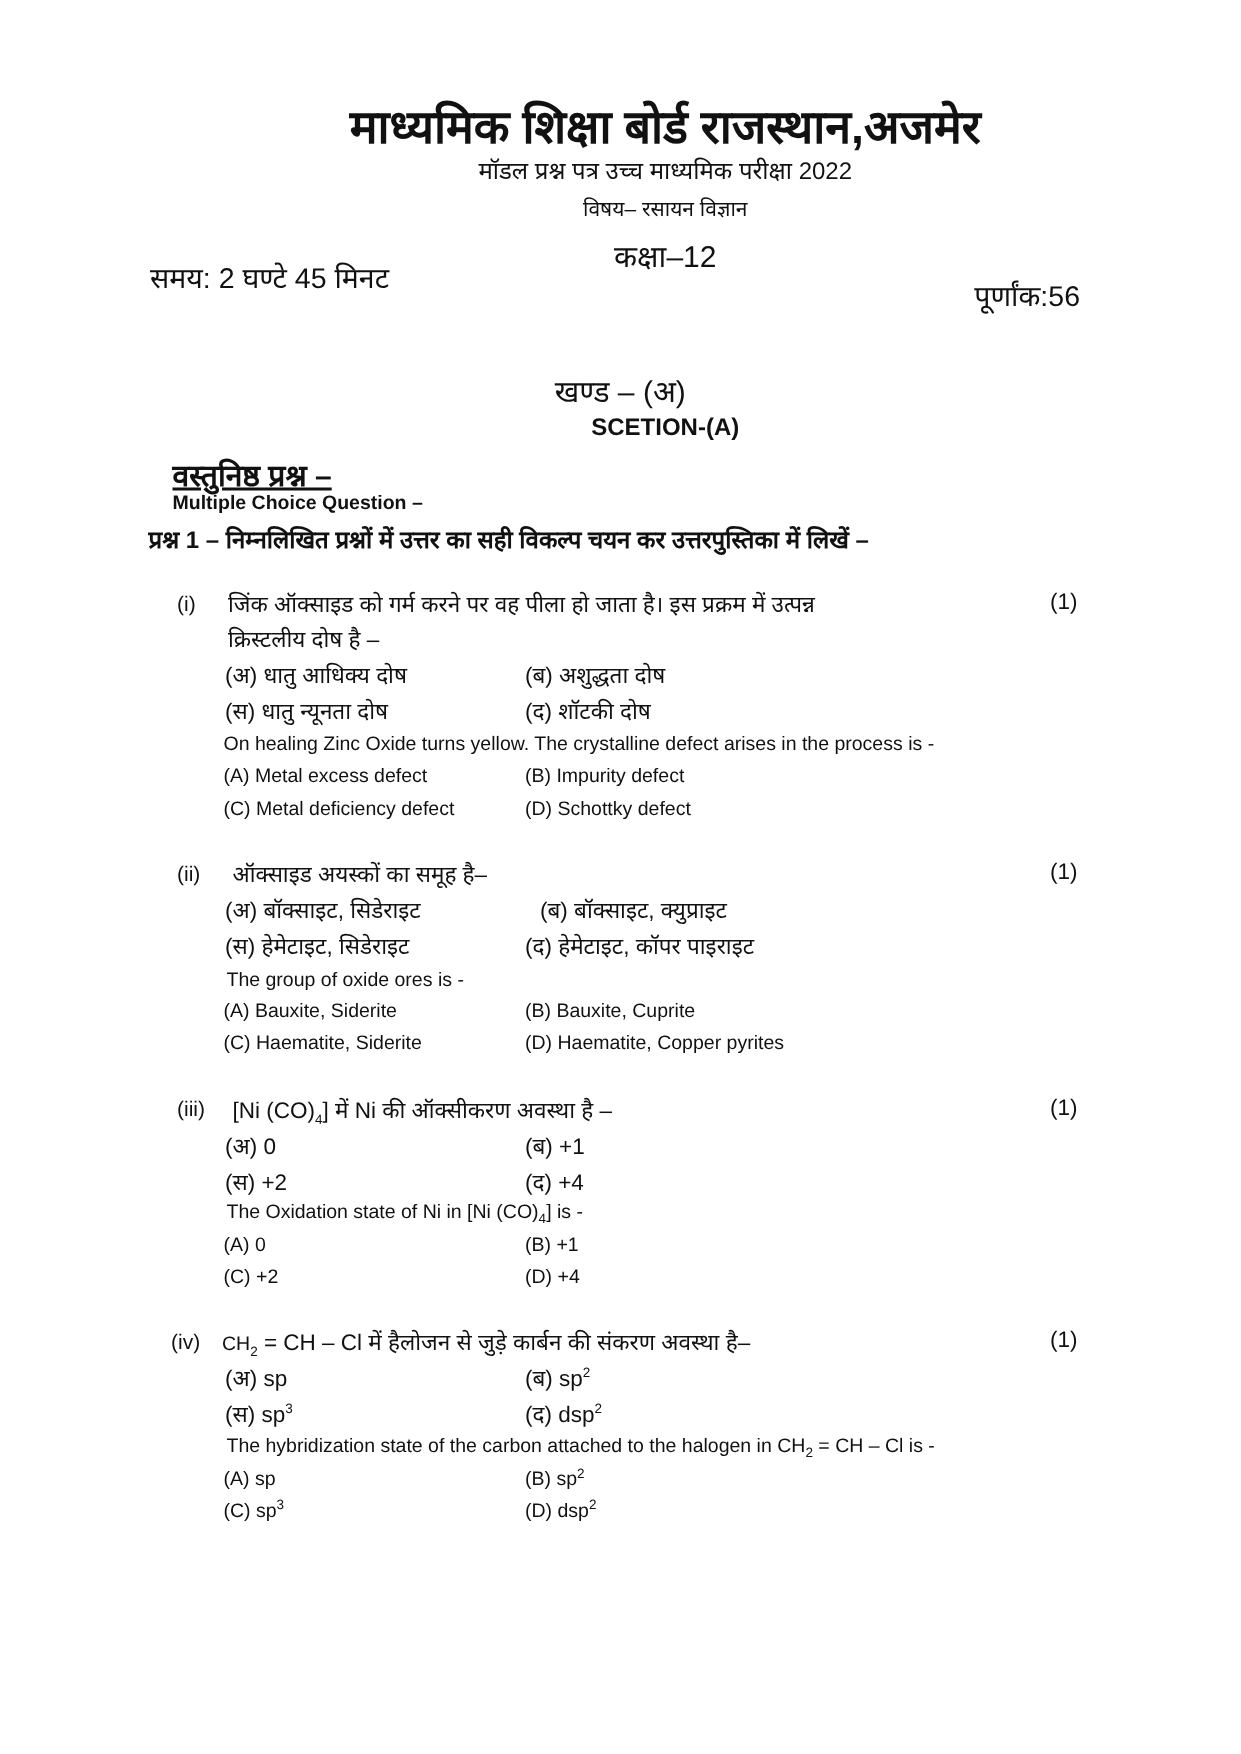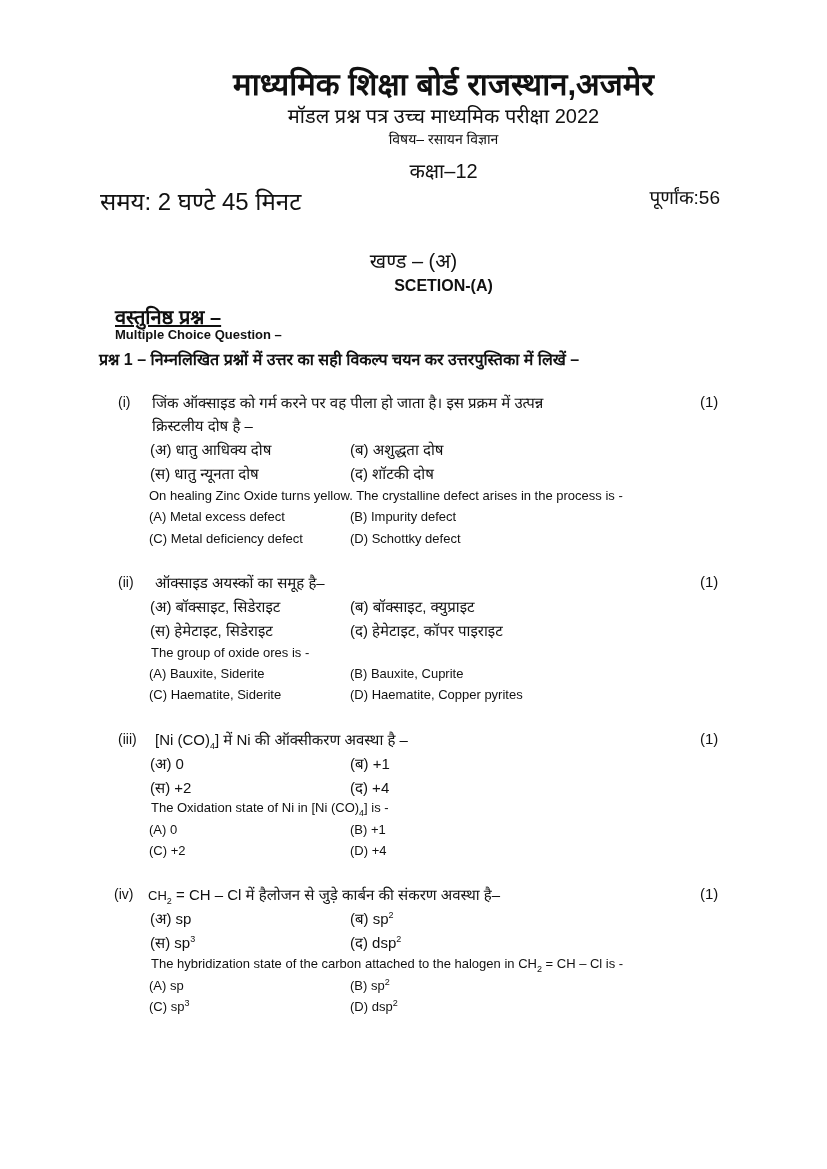--- a/index.html
+++ b/index.html
@@ -1,23 +1,23 @@
 <!DOCTYPE html>
 <html><head>
 <meta charset="utf-8">
 <style>
   html, body { margin: 0; padding: 0; background: #ffffff; }
   body { width: 827px; height: 1169px; position: relative; overflow: hidden; color: #111; font-family: "Liberation Sans", "DejaVu Sans", sans-serif; }
   .abs { position: absolute; white-space: nowrap; }
   .title { left: 0; width: 827px; text-align: center; }
   .t1 { top: 62px; font-size: 31px; font-weight: bold; padding-left: 60px; box-sizing: border-box; }
-  .t2 { top: 102px; font-size: 20px; padding-left: 60px; box-sizing: border-box; }
+  .t2 { top: 102px; font-size: 16px; padding-left: 60px; box-sizing: border-box; }
   .t3 { top: 129px; font-size: 14px; padding-left: 60px; box-sizing: border-box; }
   .t4 { top: 157px; font-size: 20px; padding-left: 60px; box-sizing: border-box; }
-  .time { left: 100px; top: 184px; font-size: 24px; }
+  .time { left: 100px; top: 172px; font-size: 19px; }
   .marks { right: 107px; top: 184px; font-size: 19px; }
   .sec-hi { top: 247px; font-size: 20px; left: 0; width: 827px; text-align: center; box-sizing: border-box; }
   .sec-en { top: 277px; font-size: 16px; font-weight: bold; left: 0; width: 827px; text-align: center; padding-left: 60px; box-sizing: border-box; }
   .obj-hi { left: 115px; top: 303px; font-size: 20px; font-weight: bold; text-decoration: underline; }
   .obj-en { left: 115px; top: 327px; font-size: 13px; font-weight: bold; }
   .q1 { left: 99px; top: 348px; font-size: 16px; font-weight: bold; }
   .qnum { font-size: 14px; }
   .qtext { font-size: 15px; }
   .opt { font-size: 15px; }
   .en { font-size: 13px; }
@@ -54,21 +54,21 @@
   <div class="abs en" style="left:350px; top:509px;">(B) Impurity defect</div>
   <div class="abs en" style="left:149px; top:531px;">(C)  Metal deficiency defect</div>
   <div class="abs en" style="left:350px; top:531px;">(D) Schottky defect</div>
 </div>
 
 <div>
   <div class="abs qnum" style="left:118px; top:574px;">(ii)</div>
   <div class="abs qtext" style="left:155px; top:572px;">ऑक्साइड अयस्कों का समूह है–</div>
   <div class="abs mark" style="top:573px;">(1)</div>
   <div class="abs opt" style="left:150px; top:596px;">(अ) बॉक्साइट, सिडेराइट</div>
-  <div class="abs opt" style="left:350px; top:596px;text-align:right;">(ब) बॉक्साइट, क्युप्राइट</div>
+  <div class="abs opt" style="left:360px; top:596px;text-align:right;">(ब) बॉक्साइट, क्युप्राइट</div>
   <div class="abs opt" style="left:150px; top:620px;">(स) हेमेटाइट, सिडेराइट</div>
   <div class="abs opt" style="left:350px; top:620px;">(द) हेमेटाइट, कॉपर पाइराइट</div>
   <div class="abs en" style="left:151px; top:645px;">The group of oxide ores is -</div>
   <div class="abs en" style="left:149px; top:666px;">(A) Bauxite, Siderite</div>
   <div class="abs en" style="left:350px; top:666px;">(B) Bauxite, Cuprite</div>
   <div class="abs en" style="left:149px; top:687px;">(C)  Haematite, Siderite</div>
   <div class="abs en" style="left:350px; top:687px;text-align:center;">(D) Haematite, Copper pyrites</div>
 </div>
 
 <div>

